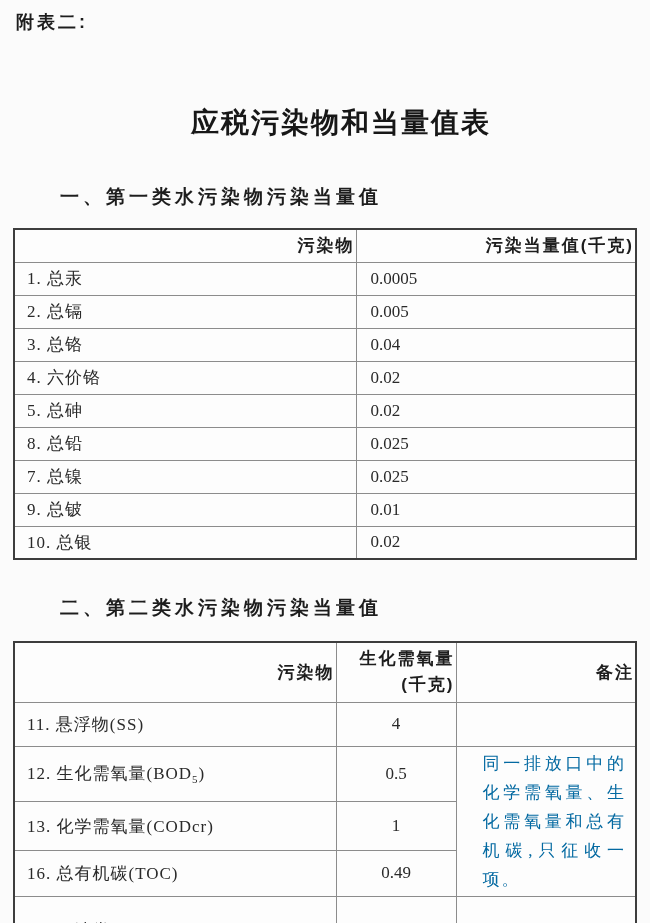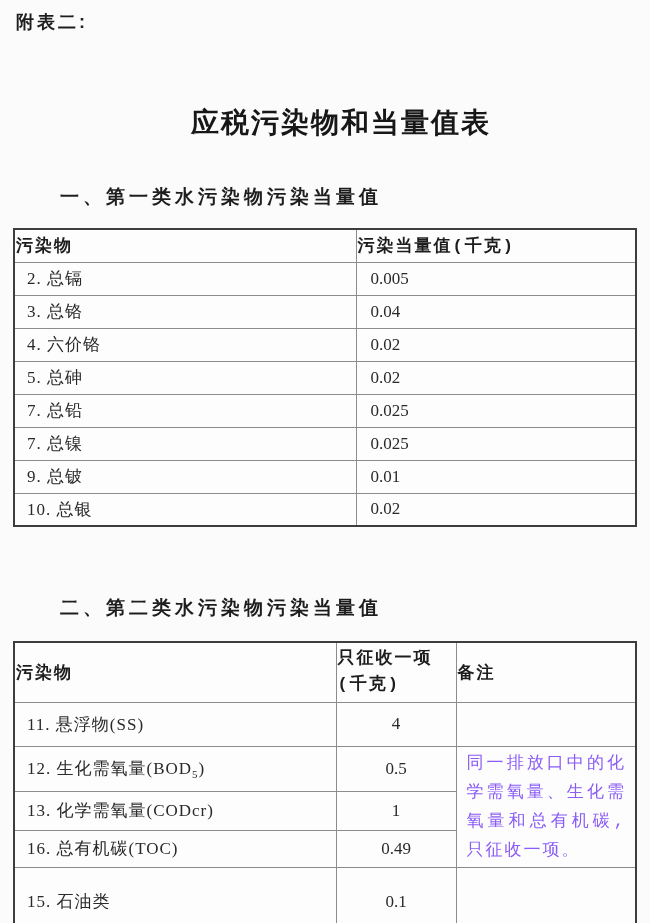--- a/index.html
+++ b/index.html
@@ -39,23 +39,23 @@
     border:2px solid #3d3d3d;
   }
   .t1{top:228px;}
   .t2{top:641px;}
   .tbl th,.tbl td{
     border:1px solid #8c8c8c;
     vertical-align:middle;
     overflow:hidden;
   }
   .tbl th{
-    font-family:Liberation Mono, monospace;
+    font-family:Liberation Sans, sans-serif;
     font-weight:bold;font-size:17px;letter-spacing:2px;
-    text-align:left;color:#1d1d1d;
+    text-align:right;color:#1d1d1d;
   }
   .t1 tr{height:33px;}
   .t2 thead tr{height:60px;}
   .t2 tbody tr:nth-child(1){height:44px;}
   .t2 tbody tr:nth-child(2){height:44px;}
   .t2 tbody tr:nth-child(3){height:38px;}
   .t2 tbody tr:nth-child(4){height:36px;}
   .t2 tbody tr:nth-child(5){height:70px;}
 
   .name-cell{
@@ -63,26 +63,25 @@
     letter-spacing:1px;color:#2a2a2a;
   }
   .t1 .value-cell{
     font-size:17px;padding-left:14px;text-align:left;color:#2a2a2a;
   }
   .t2 .value-cell{
     font-size:17px;text-align:center;color:#2a2a2a;
   }
   .remark-cell{
     font-size:17px;line-height:29px;
-    padding:2px 9px 2px 10px;
+    padding:2px 9px 2px 26px;
     text-align:justify;
     letter-spacing:2px;
-    color:#8b5cf6;
+    color:#0369a1;
     vertical-align:middle;
-    font-family:Liberation Mono, monospace;
   }
   .hdr-two-line{line-height:26px;}
   sub{font-size:11px;}
 </style>
 </head>
 <body>
 
 <div class="page">
 
   <div class="doc-tag">附表二:</div>
@@ -97,37 +96,41 @@
       <col style="width:280px">
     </colgroup>
     <thead>
       <tr>
         <th>污染物</th>
         <th>污染当量值(千克)</th>
       </tr>
     </thead>
     <tbody id="t1-body">
         <tr>
+          <td class="name-cell">1. 总汞</td>
+          <td class="value-cell">0.0005</td>
+        </tr>
+        <tr>
           <td class="name-cell">2. 总镉</td>
           <td class="value-cell">0.005</td>
         </tr>
         <tr>
           <td class="name-cell">3. 总铬</td>
           <td class="value-cell">0.04</td>
         </tr>
         <tr>
           <td class="name-cell">4. 六价铬</td>
           <td class="value-cell">0.02</td>
         </tr>
         <tr>
           <td class="name-cell">5. 总砷</td>
           <td class="value-cell">0.02</td>
         </tr>
         <tr>
-          <td class="name-cell">7. 总铅</td>
+          <td class="name-cell">8. 总铅</td>
           <td class="value-cell">0.025</td>
         </tr>
         <tr>
           <td class="name-cell">7. 总镍</td>
           <td class="value-cell">0.025</td>
         </tr>
         <tr>
           <td class="name-cell">9. 总铍</td>
           <td class="value-cell">0.01</td>
         </tr>
@@ -143,21 +146,21 @@
   <table class="tbl t2">
     <colgroup>
       <col style="width:322px">
       <col style="width:120px">
       <col style="width:180px">
     </colgroup>
     <thead>
       <tr>
         <th>污染物</th>
         <th>
-          <div class="hdr-two-line">只征收一项</div>
+          <div class="hdr-two-line">生化需氧量</div>
           <div class="hdr-two-line">(千克)</div>
         </th>
         <th>备注</th>
       </tr>
     </thead>
     <tbody id="t2-body">
         <tr>
           <td class="name-cell"><span>11. 悬浮物(SS)</span></td>
           <td class="value-cell">4</td>
           <td class="remark-cell"></td>

